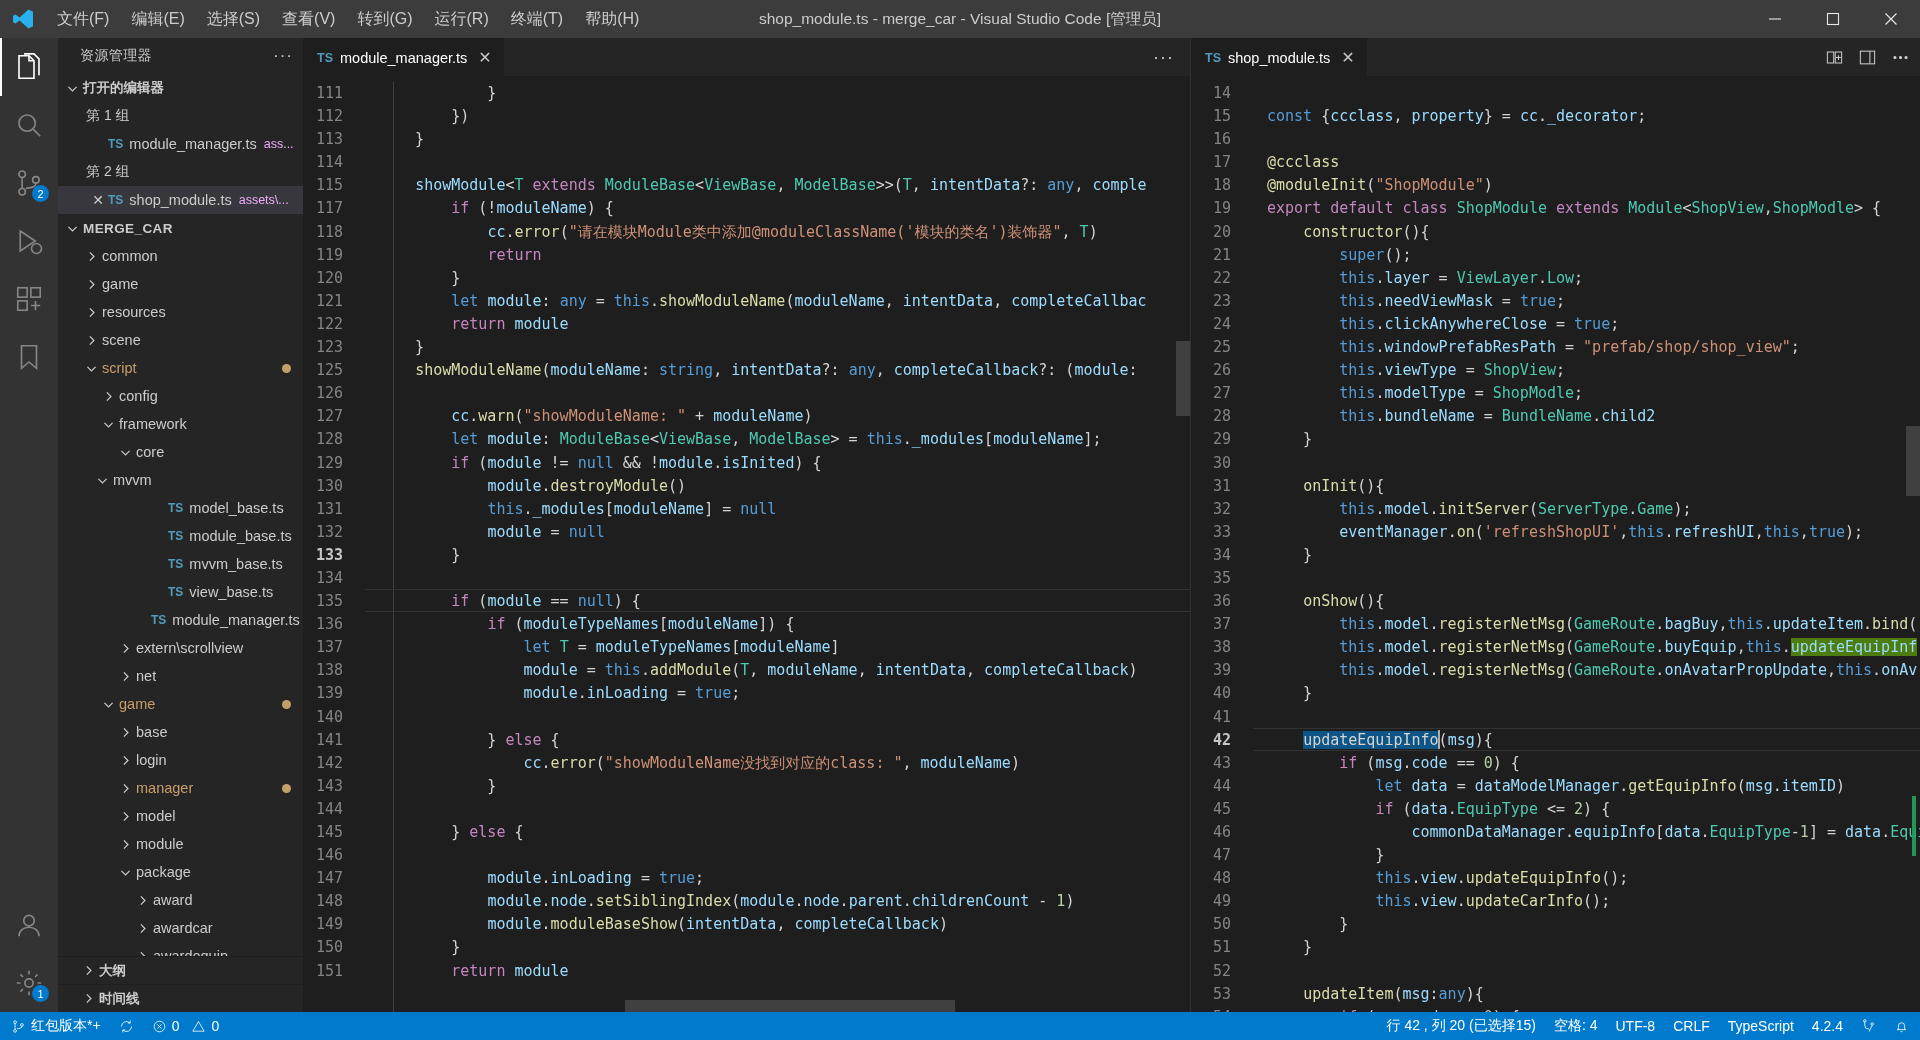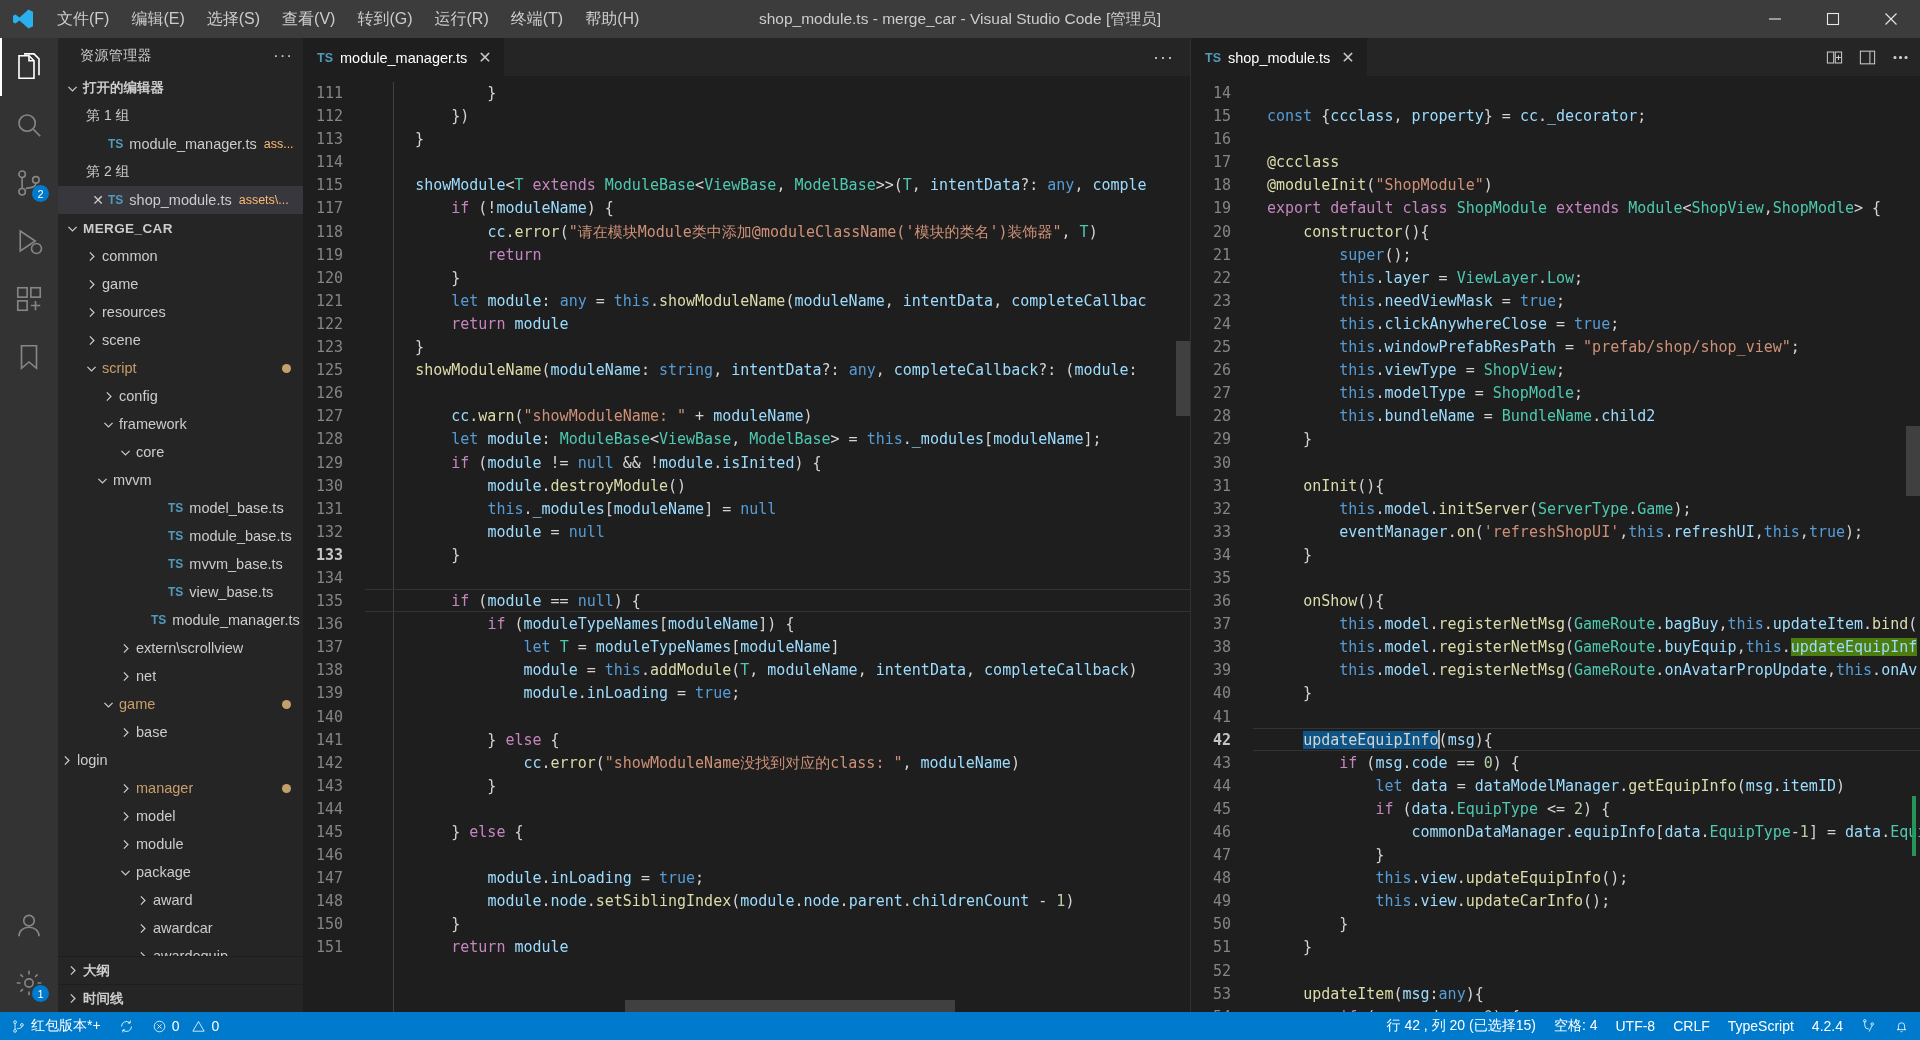--- a/index.html
+++ b/index.html
@@ -79,38 +79,38 @@
   }
   .twisty svg { width: 13px; height: 13px; stroke: #cccccc; stroke-width: 1.5; fill:none; }
   .twisty.collapsed svg { transform: rotate(-90deg); }
 
   .row {
     height: 28px; display: flex; align-items: center; font-size: 14.5px;
     color: #cccccc; cursor: pointer; white-space: nowrap; position: relative;
   }
   .row.selected { background: #37373d; }
   .row .label { overflow: hidden; text-overflow: ellipsis; }
-  .row .desc { color: #fdba74; font-size: 12.5px; margin-left: 7px; overflow:hidden; text-overflow: ellipsis; }
+  .row .desc { color: #f0abfc; font-size: 12.5px; margin-left: 7px; overflow:hidden; text-overflow: ellipsis; }
   .row .ts-badge {
     color: #519aba; font-size: 12px; font-weight: bold; margin-right: 6px; flex: none;
     font-family: "Liberation Sans", sans-serif;
   }
   .row .close-x { width: 20px; flex:none; display:flex; align-items:center; justify-content:center; color:#cccccc; font-size:14px; }
   .row .dot-mod {
     position: absolute; right: 12px; width: 9px; height: 9px; border-radius: 50%;
     background: #c3a06a;
   }
   .group-label { font-size: 14px; color: #cccccc; }
   .folder-name.modified { color: #c99e6a; }
   .root-row { font-weight: bold; font-size: 13.5px; letter-spacing: .4px; }
 
   .sb-bottom { flex: none; }
   .panel-head {
     height: 28px; display:flex; align-items:center; font-size: 13.5px; font-weight: bold;
-    color: #cccccc; padding-left: 6px; border-top: 1px solid #1e1e1e; cursor:pointer;
+    color: #cccccc; padding-left: 22px; border-top: 1px solid #1e1e1e; cursor:pointer;
   }
 
   
   .editors { flex: 1; display: flex; min-width: 0; background: #1e1e1e; }
   .egroup { display: flex; flex-direction: column; min-width: 0; background: #1e1e1e; }
   .egroup.g1 { width: 888px; flex: none; border-right: 1px solid #303030; }
   .egroup.g2 { flex: 1; }
 
   .tabsbar {
     height: 38px; background: #252526; display: flex; align-items: stretch; flex: none;
@@ -443,21 +443,21 @@
             <span class="dot-mod"></span>
           </div>
           <div class="row" style="padding-left:59px">
             <span class="twisty collapsed">
               <svg viewBox="0 0 16 16">
                 <path d="M3 6 L8 11 L13 6"></path>
               </svg>
             </span>
             <span class="label folder-name ">base</span>
           </div>
-          <div class="row" style="">
+          <div class="row" style="padding-left:59px">
             <span class="twisty collapsed">
               <svg viewBox="0 0 16 16">
                 <path d="M3 6 L8 11 L13 6"></path>
               </svg>
             </span>
             <span class="label folder-name ">login</span>
           </div>
           <div class="row" style="padding-left:59px">
             <span class="twisty collapsed">
               <svg viewBox="0 0 16 16">
@@ -582,20 +582,21 @@
               <div class="crow"><span class="gutter">139</span><span class="ctext">                <span class="var">module</span>.<span class="var">inLoading</span> = <span class="kw2">true</span>;</span></div>
               <div class="crow"><span class="gutter">140</span><span class="ctext"></span></div>
               <div class="crow"><span class="gutter">141</span><span class="ctext">            } <span class="kw">else</span> {</span></div>
               <div class="crow"><span class="gutter">142</span><span class="ctext">                <span class="var">cc</span>.<span class="fn">error</span>(<span class="str">"showModuleName没找到对应的class: "</span>, <span class="var">moduleName</span>)</span></div>
               <div class="crow"><span class="gutter">143</span><span class="ctext">            }</span></div>
               <div class="crow"><span class="gutter">144</span><span class="ctext"></span></div>
               <div class="crow"><span class="gutter">145</span><span class="ctext">        } <span class="kw">else</span> {</span></div>
               <div class="crow"><span class="gutter">146</span><span class="ctext"></span></div>
               <div class="crow"><span class="gutter">147</span><span class="ctext">            <span class="var">module</span>.<span class="var">inLoading</span> = <span class="kw2">true</span>;</span></div>
               <div class="crow"><span class="gutter">148</span><span class="ctext">            <span class="var">module</span>.<span class="var">node</span>.<span class="fn">setSiblingIndex</span>(<span class="var">module</span>.<span class="var">node</span>.<span class="var">parent</span>.<span class="var">childrenCount</span> - <span class="num">1</span>)</span></div>
+              <div class="crow"><span class="gutter">149</span><span class="ctext">            <span class="var">module</span>.<span class="fn">moduleBaseShow</span>(<span class="var">intentData</span>, <span class="var">completeCallback</span>)</span></div>
               <div class="crow"><span class="gutter">150</span><span class="ctext">        }</span></div>
               <div class="crow"><span class="gutter">151</span><span class="ctext">        <span class="kw">return</span> <span class="var">module</span></span></div>
             </div>
           <div class="vscroll-slider" style="top:265px; height:75px;"></div>
           <div class="hscroll" style="right:14px;">
             <div class="hscroll-slider" style="left:260px; width:330px;"></div>
           </div>
         <div class="cur-line-border" style="top: 513.2px;"></div>
           </div>
       </div>

